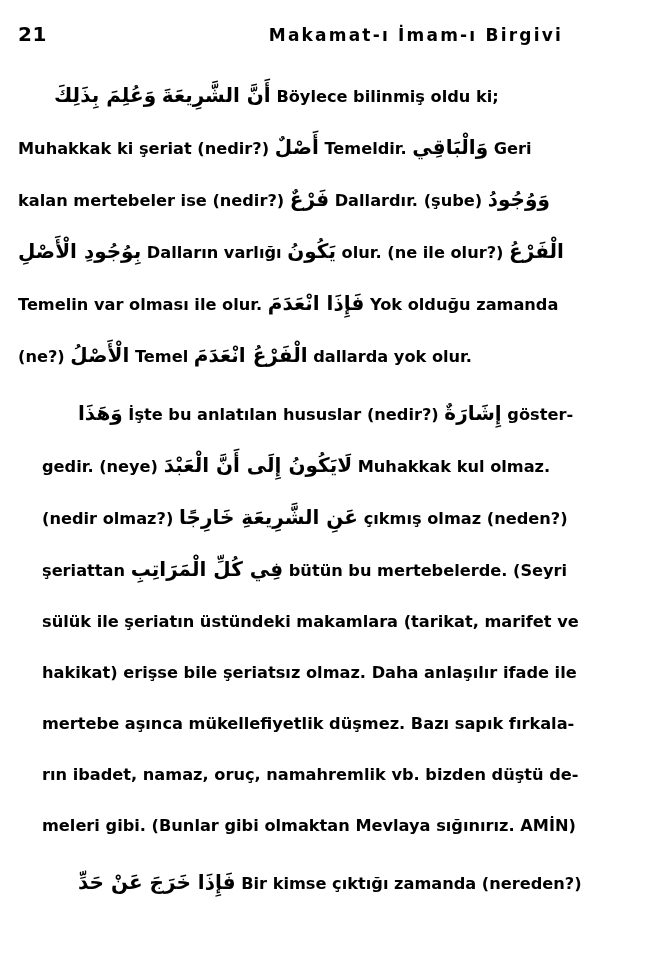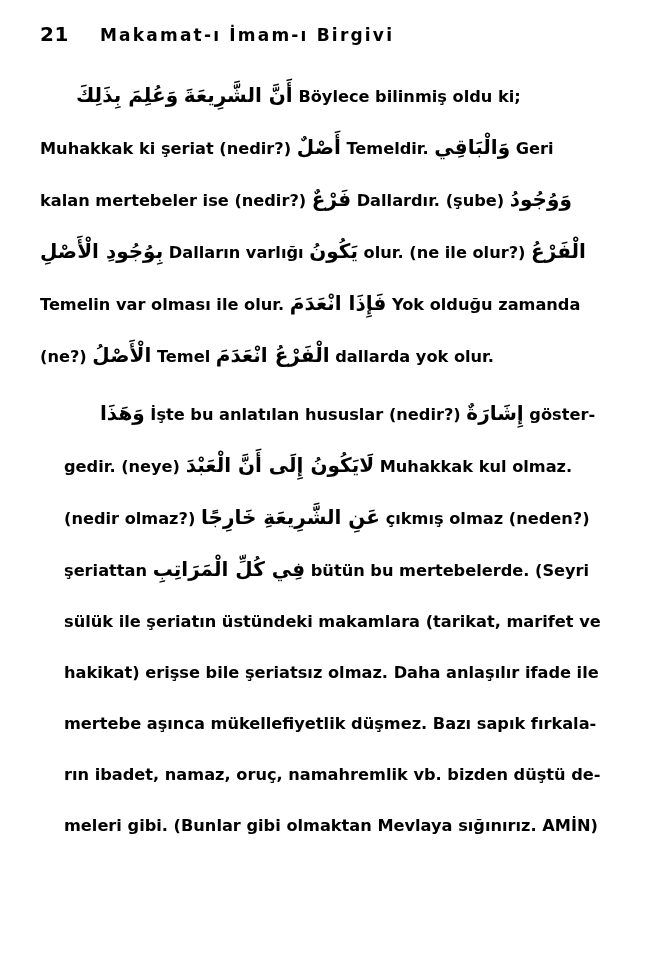--- a/index.html
+++ b/index.html
@@ -12,39 +12,39 @@
     height: 960px;
     font-family: "DejaVu Sans", "Liberation Sans", sans-serif;
     color: #000000;
     position: relative;
     overflow: hidden;
   }
   .page {
     width: 647px;
     height: 960px;
     box-sizing: border-box;
-    padding: 22px 44px 0 40px;
+    padding: 22px 44px 0 18px;
     position: relative;
   }
   .header {
     display: flex;
     align-items: baseline;
     height: 34px;
     margin-bottom: 14px;
   }
   .folio {
     font-size: 20px;
     font-weight: bold;
     letter-spacing: 0.5px;
     width: 60px;
     flex: 0 0 auto;
   }
   .running-title {
     flex: 1 1 auto;
-    text-align: left;
+    text-align: right;
     font-size: 17px;
     font-weight: bold;
     letter-spacing: 2.2px;
     padding-right: 40px;
   }
   .body-text {
     font-size: 16.2px;
     line-height: 51px;
     text-align: justify;
     text-justify: inter-word;
@@ -75,16 +75,16 @@
 <div class="page">
 
   <div class="header">
     <div class="folio">21</div>
     <div class="running-title">Makamat-ı İmam-ı Birgivi</div>
   </div>
 
   <div class="body-text" id="body-text">
       <p class="para indent"><span class="text-line"><span class="ar">أَنَّ الشَّرِيعَةَ</span> <span class="ar">وَعُلِمَ بِذَلِكَ</span> <span class="lat">Böylece bilinmiş oldu ki;</span></span><br><span class="text-line"><span class="lat">Muhakkak ki şeriat (nedir?)</span> <span class="ar">أَصْلٌ</span> <span class="lat">Temeldir.</span> <span class="ar">وَالْبَاقِي</span> <span class="lat">Geri</span></span><br><span class="text-line"><span class="lat">kalan mertebeler ise (nedir?)</span> <span class="ar">فَرْعٌ</span> <span class="lat">Dallardır. (şube)</span> <span class="ar">وَوُجُودُ</span></span><br><span class="text-line"><span class="ar">بِوُجُودِ الْأَصْلِ</span> <span class="lat">Dalların varlığı</span> <span class="ar">يَكُونُ</span> <span class="lat">olur. (ne ile olur?)</span> <span class="ar">الْفَرْعُ</span></span><br><span class="text-line"><span class="lat">Temelin var olması ile olur.</span> <span class="ar">فَإِذَا انْعَدَمَ</span> <span class="lat">Yok olduğu zamanda</span></span><br><span class="text-line"><span class="lat">(ne?)</span> <span class="ar">الْأَصْلُ</span> <span class="lat">Temel</span> <span class="ar">الْفَرْعُ انْعَدَمَ</span> <span class="lat">dallarda yok olur.</span></span></p>
       <p class="para indent"><span class="text-line"><span class="ar">وَهَذَا</span> <span class="lat">İşte bu anlatılan hususlar (nedir?)</span> <span class="ar">إِشَارَةٌ</span> <span class="lat">göster-</span></span><br><span class="text-line"><span class="lat">gedir. (neye)</span> <span class="ar">لَايَكُونُ إِلَى أَنَّ الْعَبْدَ</span> <span class="lat">Muhakkak kul olmaz.</span></span><br><span class="text-line"><span class="lat">(nedir olmaz?)</span> <span class="ar">عَنِ الشَّرِيعَةِ خَارِجًا</span> <span class="lat">çıkmış olmaz (neden?)</span></span><br><span class="text-line"><span class="lat">şeriattan</span> <span class="ar">فِي كُلِّ الْمَرَاتِبِ</span> <span class="lat">bütün bu mertebelerde. (Seyri</span></span><br><span class="text-line"><span class="lat">sülük ile şeriatın üstündeki makamlara (tarikat, marifet ve</span></span><br><span class="text-line"><span class="lat">hakikat) erişse bile şeriatsız olmaz. Daha anlaşılır ifade ile</span></span><br><span class="text-line"><span class="lat">mertebe aşınca mükellefiyetlik düşmez. Bazı sapık fırkala-</span></span><br><span class="text-line"><span class="lat">rın ibadet, namaz, oruç, namahremlik vb. bizden düştü de-</span></span><br><span class="text-line"><span class="lat">meleri gibi. (Bunlar gibi olmaktan Mevlaya sığınırız. AMİN)</span></span></p>
-      <p class="para indent"><br><br><br></p>
+      <p class="para indent"><span class="text-line"><span class="ar">فَإِذَا خَرَجَ عَنْ حَدِّ</span> <span class="lat">Bir kimse çıktığı zamanda (nereden?)</span></span><br><br><br></p>
     </div>
 
 </div>
 
 </body></html>

